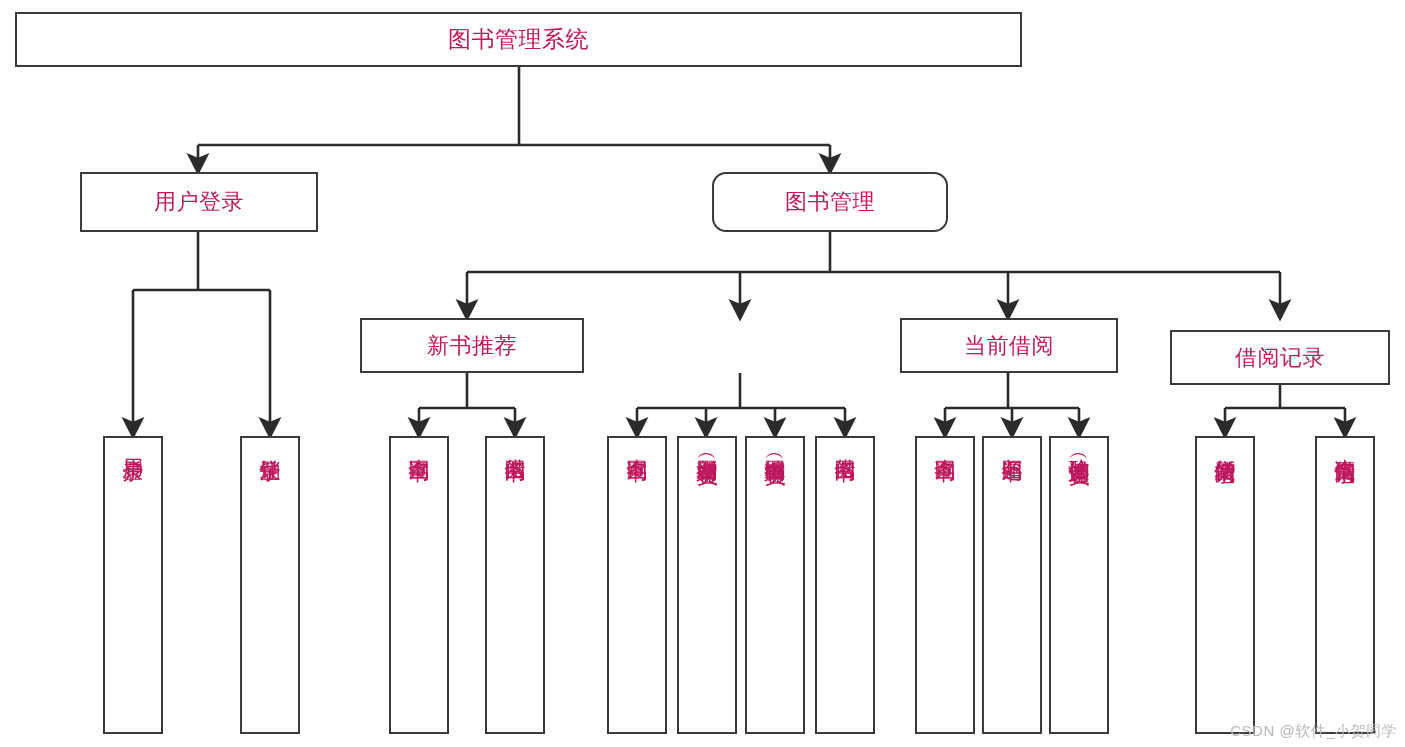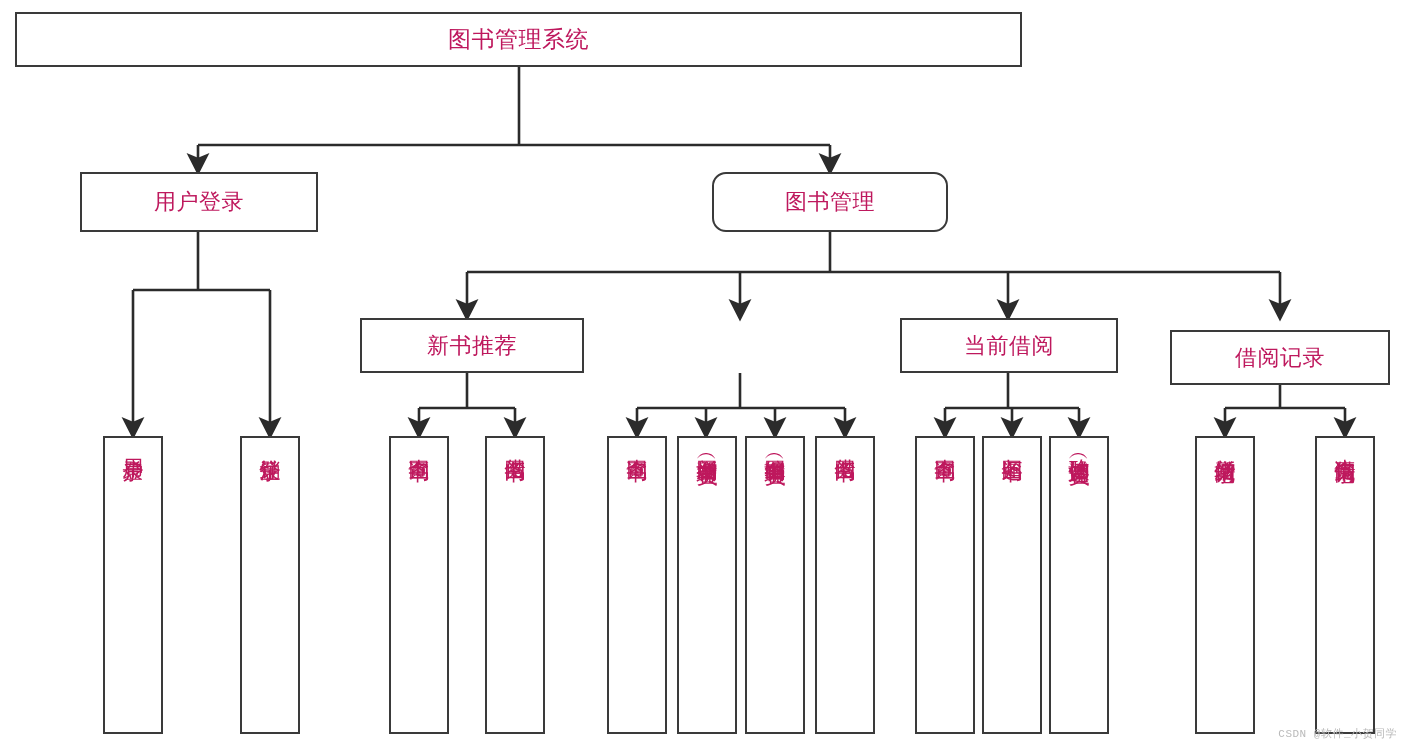--- a/index.html
+++ b/index.html
@@ -59,25 +59,24 @@
     text-orientation: upright;
     font-size: 21px;
     line-height: 1.05;
     letter-spacing: 1px;
     white-space: nowrap;
   }
   #watermark {
     position: absolute;
     right: 8px;
     bottom: 6px;
-    font-size: 11px;
+    font-size: 15px;
     color: #b9b9b9;
     letter-spacing: 0.5px;
     white-space: nowrap;
-    font-family: Liberation Mono, monospace;
   }
 </style>
 </head>
 <body>
 
 <div id="diagram-root">
 
   <svg id="edge-layer" viewBox="0 0 1405 747" xmlns="http://www.w3.org/2000/svg">
     <defs>
       <marker id="arrow" markerWidth="10" markerHeight="10" refX="4.2" refY="5" orient="auto" markerUnits="strokeWidth">

